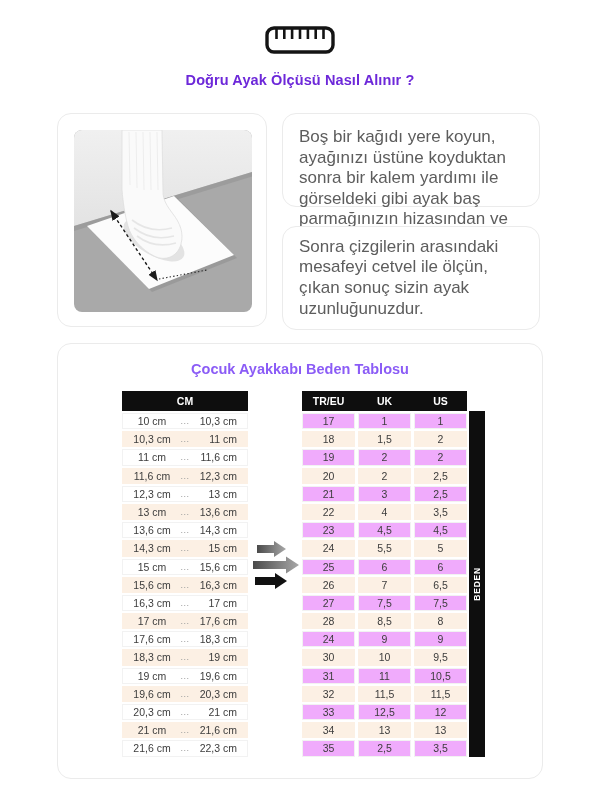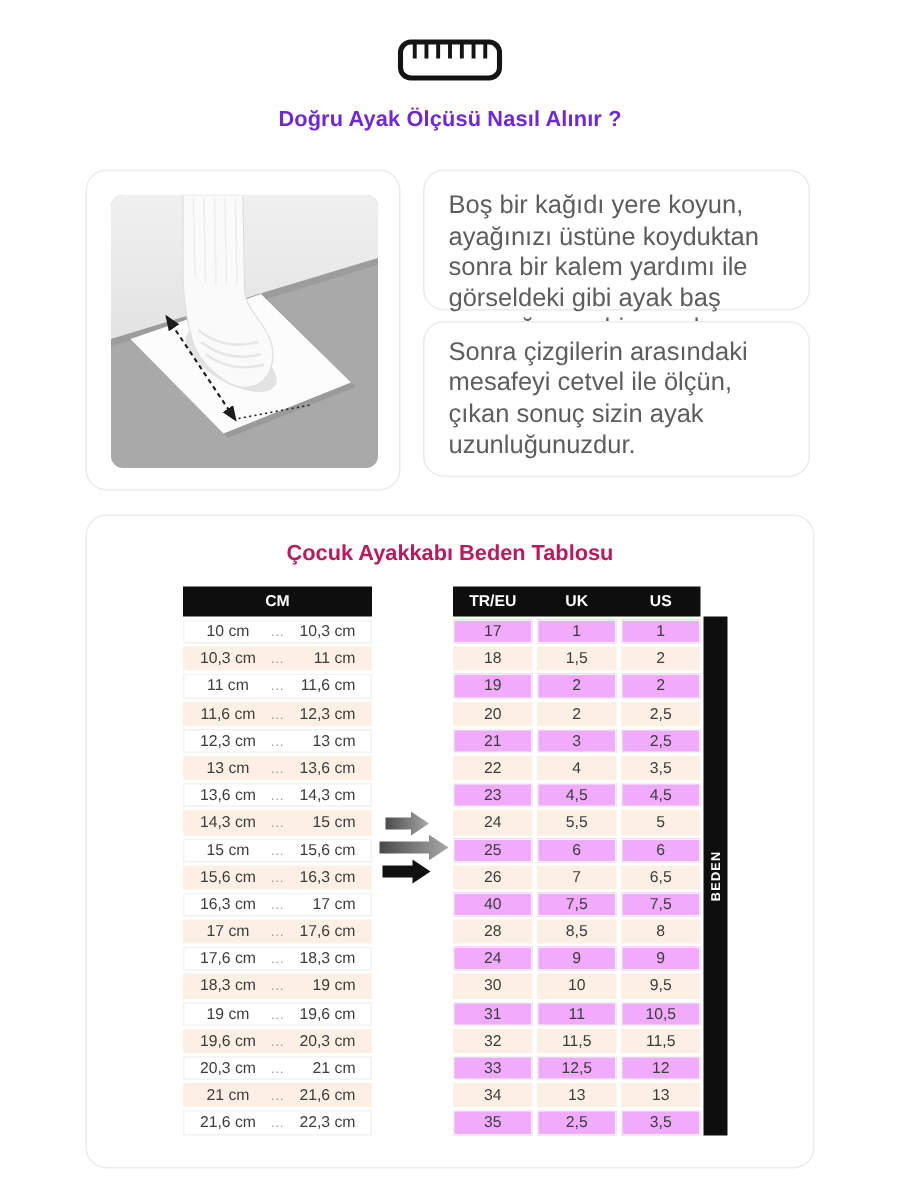--- a/index.html
+++ b/index.html
@@ -12,26 +12,26 @@
   .measure-title { position:absolute; left:0; top:72px; width:600px; text-align:center;
     font-size:14.5px; font-weight:bold; color:#6d28d9; letter-spacing:.1px; }
 
   
   .card { border:1px solid #ebebeb; border-radius:14px; background:#fff; }
   .photo-card { position:absolute; left:57px; top:113px; width:210px; height:214px; padding:16px; }
   .photo-card svg { display:block; width:178px; height:182px; border-radius:8px; }
   .tbox { position:absolute; left:282px; width:258px; padding:13px 16px;
     font-size:17px; line-height:1.21; color:#5d5d5d; }
   .tbox-1 { top:113px; height:94px; }
-  .tbox-2 { top:214px; height:104px; display:flex; align-items:center; }
+  .tbox-2 { top:226px; height:104px; display:flex; align-items:center; }
 
   
   .size-card { position:absolute; left:57px; top:343px; width:486px; height:436px; }
   .size-title { position:absolute; left:0; top:17px; width:100%; text-align:center;
-    font-size:14.5px; font-weight:bold; color:#be185d; }
+    font-size:14.5px; font-weight:bold; color:#8b5cf6; }
 
   .thead { background:var(--header-bg); color:#fff; font-size:10.5px; font-weight:bold;
     height:20px; line-height:20px; margin-bottom:2px; }
   .trow { height:16.2px; line-height:16.2px; font-size:10.5px; color:#3c3c3c; margin-bottom:2px; background:#fff; }
   .trow:last-child { margin-bottom:0; }
 
   
   .cm-table { position:absolute; left:64px; top:47px; width:126px; }
   .cm-table .thead { text-align:center; }
   .cm-row { display:grid; grid-template-columns:1fr 22px 1fr; align-items:center; box-shadow:inset 0 0 0 1px #f2f2f2; }
@@ -289,21 +289,21 @@
             <span>25</span>
             <span>6</span>
             <span>6</span>
           </div>
           <div class="trow size-row alt">
             <span>26</span>
             <span>7</span>
             <span>6,5</span>
           </div>
           <div class="trow size-row">
-            <span>40</span>
+            <span>27</span>
             <span>7,5</span>
             <span>7,5</span>
           </div>
           <div class="trow size-row alt">
             <span>28</span>
             <span>8,5</span>
             <span>8</span>
           </div>
           <div class="trow size-row">
             <span>24</span>

